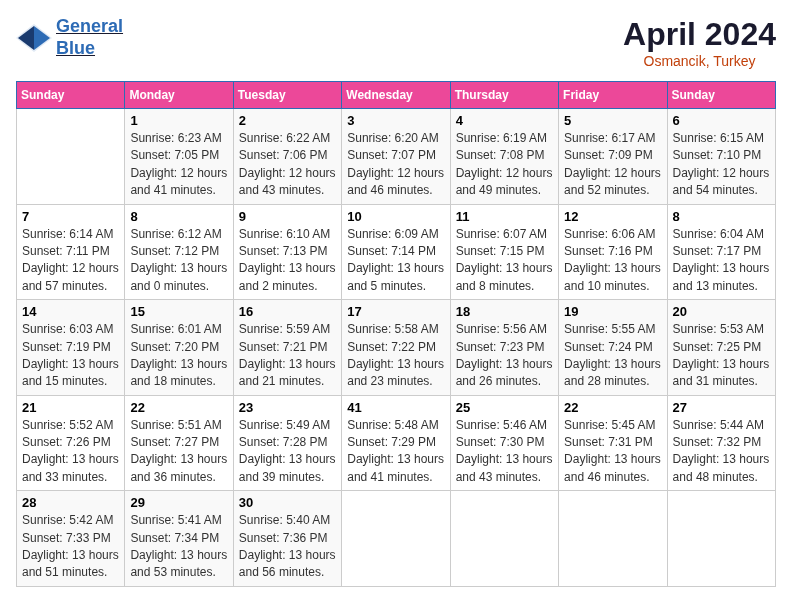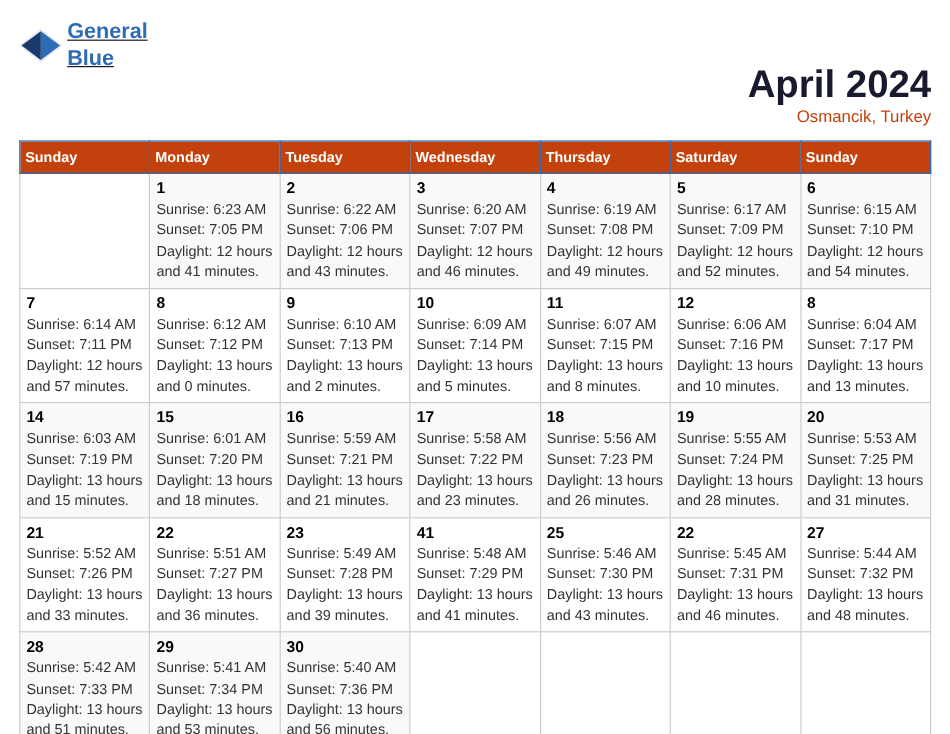--- a/index.html
+++ b/index.html
@@ -29,39 +29,38 @@
     }
     .logo-text span {
       color: #2d6bb5;
     }
     .logo-icon {
       width: 36px;
       height: 28px;
       margin-right: 4px;
     }
     .title-block {
-      text-align: right;
-      margin-top: 36px;
+      text-align: center;
     }
     .month-title {
       font-size: 32px;
       font-weight: bold;
       color: #1a1a2e;
     }
     .location {
       font-size: 14px;
       color: #c2410c;
     }
     table {
       width: 100%;
       border-collapse: collapse;
       font-size: 10.5px;
     }
     thead tr th {
-      background: #c2410c;
+      background: #ec4899;
       color: #fff;
       padding: 6px 4px;
       text-align: left;
       font-size: 12px;
       font-weight: bold;
       border: 1px solid #2d6bb5;
     }
     tbody tr td {
       border: 1px solid #ccc;
       padding: 4px 5px;
@@ -115,21 +114,21 @@
 </div>
 
 <table>
   <thead>
     <tr id="header-row">
         <th>Sunday</th>
         <th>Monday</th>
         <th>Tuesday</th>
         <th>Wednesday</th>
         <th>Thursday</th>
-        <th>Saturday</th>
+        <th>Friday</th>
         <th>Sunday</th>
       </tr>
   </thead>
   <tbody id="calendar-body">
       <tr>
         <td class="empty-cell"></td>
         <td>
           <span class="day-num">1</span>
           <div class="day-info">Sunrise: 6:23 AM<br>Sunset: 7:05 PM<br>Daylight: 12 hours<br>and 41 minutes.</div>
         </td>

